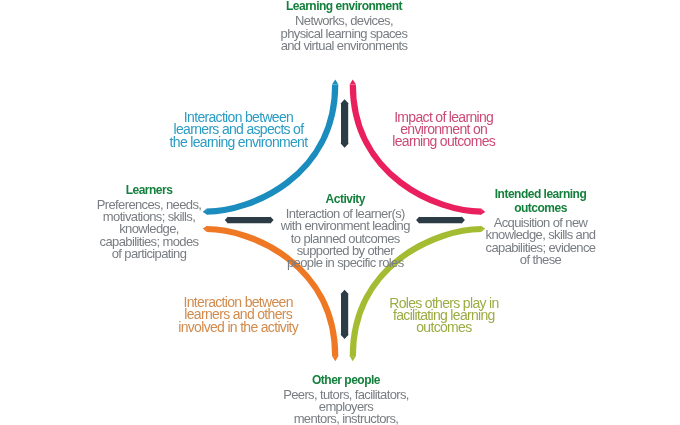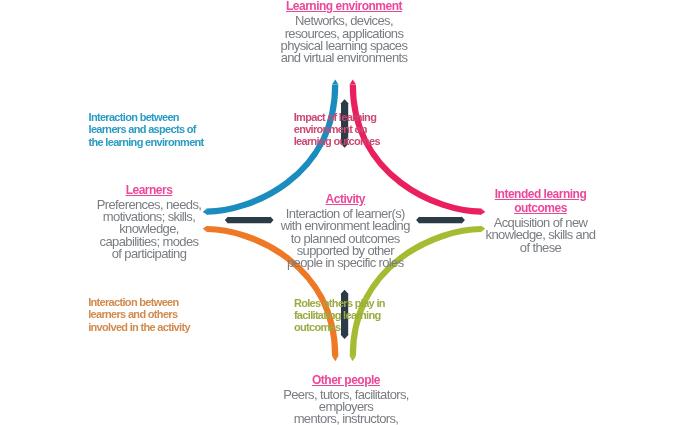--- a/index.html
+++ b/index.html
@@ -1,24 +1,24 @@
 <!DOCTYPE html>
 <html><head>
 <meta charset="utf-8">
 <style>
   html,body{margin:0;padding:0;background:#ffffff;}
   body{width:680px;height:425px;position:relative;overflow:hidden;
        font-family:"Liberation Sans",sans-serif;-webkit-font-smoothing:antialiased;}
   #stage{position:absolute;inset:0;width:680px;height:425px;}
   svg.curves{position:absolute;left:0;top:0;width:680px;height:425px;}
   .node{position:absolute;text-align:center;}
-  .node .title{font-size:12px;font-weight:bold;letter-spacing:-0.5px;color:#ec4899;line-height:14px;text-decoration:underline;}
+  .node .title{font-size:12px;font-weight:bold;letter-spacing:-0.5px;color:#15803d;line-height:14px;}
   .node .body{font-size:13px;letter-spacing:-0.62px;color:#797d82;line-height:12.35px;}
   .node .body.first{margin-top:1.9px;}
-  .lbl{position:absolute;font-size:11px;font-weight:bold;letter-spacing:-0.68px;line-height:12.2px;}
+  .lbl{position:absolute;text-align:center;font-size:14px;font-weight:normal;letter-spacing:-0.68px;line-height:12.2px;}
 </style>
 </head>
 <body>
 
 <div id="stage">
 
   <svg class="curves" viewBox="0 0 680 425">
     <g fill="none" stroke-width="6.2" stroke-linecap="butt">
       <path stroke="#1a8cbd" d="M 335.20,84.40 C 335.20,176.40 250.68,211.60 206.65,211.60"></path>
       <path stroke="#ea205e" d="M 352.80,84.40 C 352.80,176.40 437.32,211.60 481.35,211.60"></path>
@@ -39,21 +39,20 @@
       <path d="M 344.6,99.2 L 348.8,103.7 L 348.2,103.7 L 348.2,143.3 L 348.8,143.3 L 344.6,147.8 L 340.4,143.3 L 341.0,143.3 L 341.0,103.7 L 340.4,103.7 Z"></path>
       <path d="M 344.6,289.8 L 348.8,294.3 L 348.2,294.3 L 348.2,334.4 L 348.8,334.4 L 344.6,338.9 L 340.4,334.4 L 341.0,334.4 L 341.0,294.3 L 340.4,294.3 Z"></path>
       <path d="M 224.8,220.1 L 228.1,216.5 L 228.1,216.9 L 270.3,216.9 L 270.3,216.5 L 273.6,220.1 L 270.3,223.7 L 270.3,223.3 L 228.1,223.3 L 228.1,223.7 Z"></path>
       <path d="M 464.9,220.1 L 461.6,216.5 L 461.6,216.9 L 419.4,216.9 L 419.4,216.5 L 416.1,220.1 L 419.4,223.7 L 419.4,223.3 L 461.6,223.3 L 461.6,223.7 Z"></path>
     </g>
   </svg>
 
   <div class="node" style="left:244px;top:-0.6px;width:200px;">
     <div class="title">Learning environment</div>
     <div class="body first">Networks, devices,</div>
-    <div class="body">resources, applications</div>
     <div class="body">physical learning spaces</div>
     <div class="body">and virtual environments</div>
   </div>
 
   <div class="node" style="left:49px;top:182.7px;width:200px;">
     <div class="title">Learners</div>
     <div class="body first">Preferences, needs,</div>
     <div class="body">motivations; skills,</div>
     <div class="body">knowledge,</div>
     <div class="body">capabilities; modes</div>
@@ -67,20 +66,21 @@
     <div class="body">to planned outcomes</div>
     <div class="body">supported by other</div>
     <div class="body">people in specific roles</div>
   </div>
 
   <div class="node" style="left:440.5px;top:187px;width:200px;">
     <div class="title">Intended learning</div>
     <div class="title">outcomes</div>
     <div class="body first">Acquisition of new</div>
     <div class="body">knowledge, skills and</div>
+    <div class="body">capabilities; evidence</div>
     <div class="body">of these</div>
   </div>
 
   <div class="node" style="left:246px;top:372.9px;width:200px;">
     <div class="title">Other people</div>
     <div class="body first">Peers, tutors, facilitators,</div>
     <div class="body">employers</div>
     <div class="body">mentors,  instructors,</div>
   </div>
 

